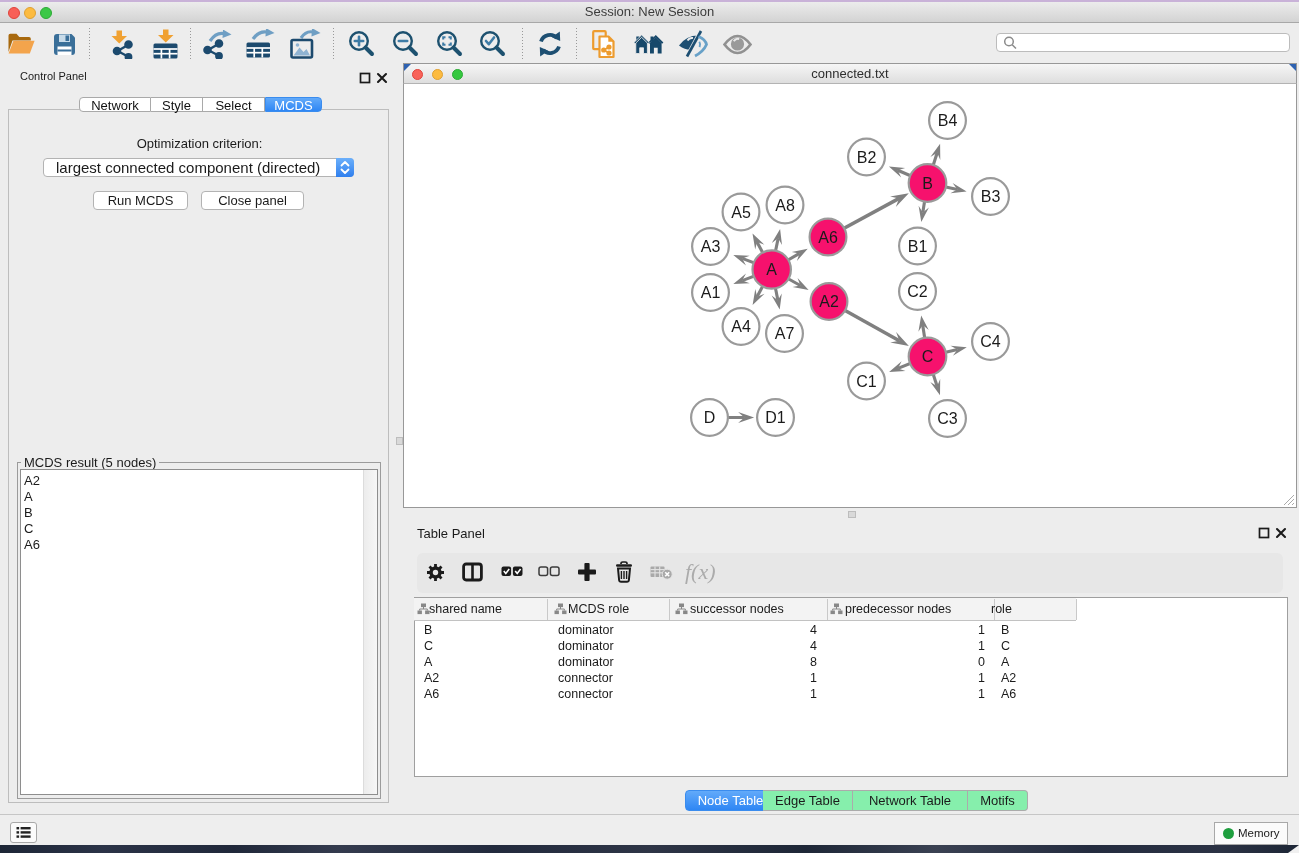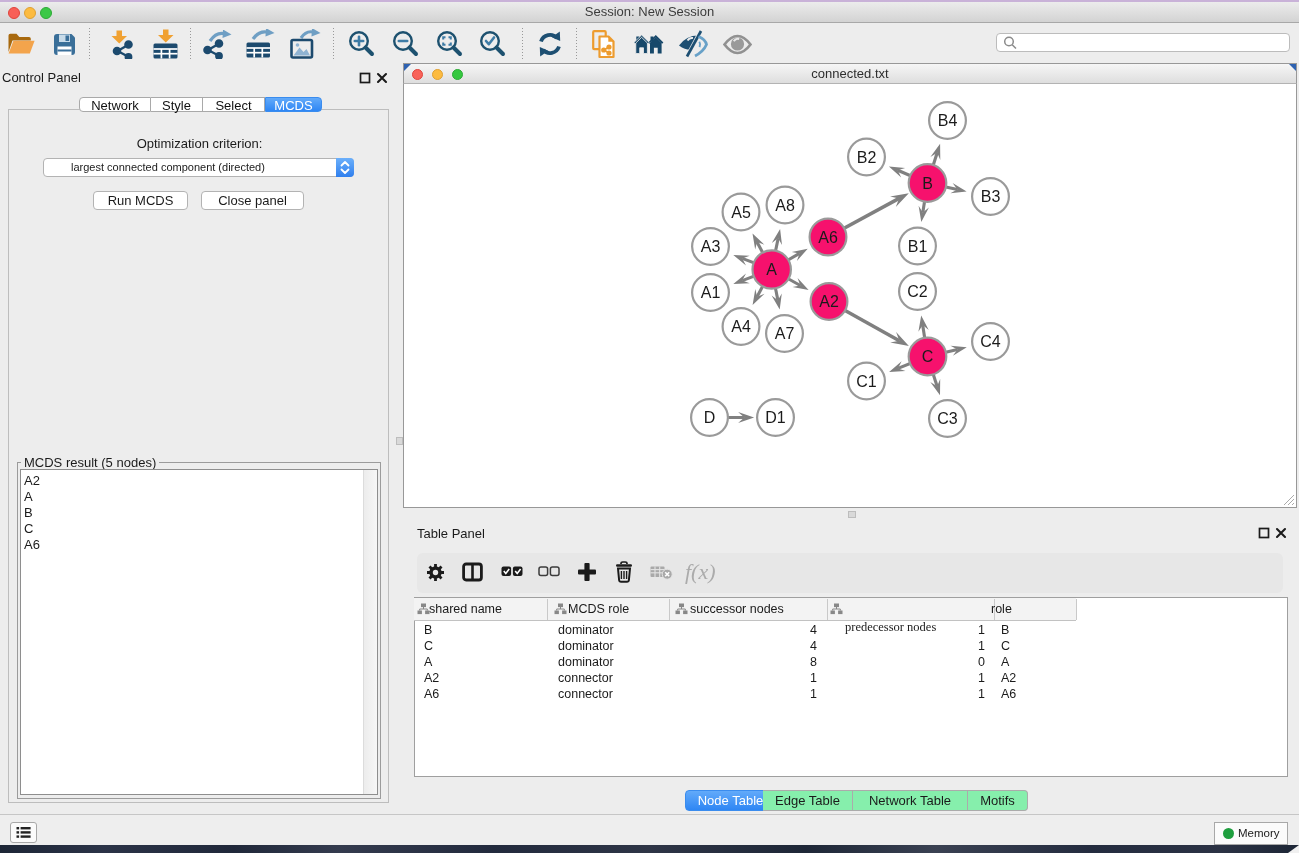--- a/index.html
+++ b/index.html
@@ -13,29 +13,29 @@
   font-size:13px; color:#3c3c3c; text-align:center; line-height:19px; }
 .tl { border-radius:50%; width:12px; height:12px; }
 #toolbar { left:0; top:24px; width:1299px; height:40px; background:#ededed; }
 .sep { position:absolute; top:28px; height:32px; width:1px;
   background:repeating-linear-gradient(#999 0 1px, transparent 1px 3px); }
 .ticon { position:absolute; top:24px; height:40px; display:flex; align-items:center; justify-content:center; }
 #search { left:996px; top:33px; width:294px; height:19px; background:#fff;
   border:1px solid #bcbcbc; border-radius:4px; }
 
 #cpanel { left:0; top:64px; width:391px; height:750px; background:#ededed; }
-#cp-title { left:2px; top:70px; font-size:13px; }
+#cp-title { left:20px; top:70px; font-size:11px; }
 #cp-box { left:8px; top:109px; width:381px; height:694px; border:1px solid #bdbdbd; }
 .tabseg { position:absolute; top:97px; height:15px; background:#fff; border:1px solid #a9a9a9;
   font-size:13px; text-align:center; line-height:15px; color:#111; }
 .tabsel { background:linear-gradient(#62aafa,#2e86f4); color:#fff; border-color:#3a8cee; }
 #opt-label { left:8px; top:136px; width:383px; text-align:center; font-size:13px; }
 #dropdown { left:43px; top:158px; width:311px; height:19px; background:#fff;
-  border:1px solid #b3b3b3; border-radius:4px; font-size:11px; line-height:17px;
-  padding-left:27px; }
+  border:1px solid #b3b3b3; border-radius:4px; font-size:15px; line-height:17px;
+  padding-left:12px; }
 #dd-step { left:336px; top:158px; width:18px; height:19px; border-radius:0 4px 4px 0;
   background:linear-gradient(#6cb0fb,#2f7fee); }
 .btn { position:absolute; top:191px; height:19px; background:#fff; border:1px solid #b3b3b3;
   border-radius:4px; font-size:13px; text-align:center; line-height:17px; }
 
 #fs-border { left:17px; top:462px; width:364px; height:337px; border:1px solid #9b9b9b; }
 #fs-legend { left:21px; top:455px; padding:0 3px; background:#ededed; font-size:13px; }
 #fs-list { left:20px; top:469px; width:358px; height:326px; background:#fff; border:1px solid #8e8e8e;
   font-size:13px; line-height:16px; padding:3px 0 0 3px; }
 #fs-scroll { left:363px; top:470px; width:14px; height:324px; background:linear-gradient(90deg,#ececec,#f7f7f7); border-left:1px solid #dcdcdc; }
@@ -437,21 +437,21 @@
 <div class="abs" id="ttable"></div>
 <div class="abs" id="thead" style="left:414px;top:598px;width:662px;height:23px;background:#f3f3f3;border-bottom:1px solid #c2c2c2;"></div>
 <div class="abs hdiv" style="left:547px;top:599px;"></div>
 <div class="abs hdiv" style="left:669px;top:599px;"></div>
 <div class="abs hdiv" style="left:827px;top:599px;"></div>
 <div class="abs hdiv" style="left:994px;top:599px;"></div>
 <div class="abs hdiv" style="left:1076px;top:599px;"></div>
 <div class="abs hcell" style="left:429px;top:598px;width:111px;">shared name</div>
 <div class="abs hcell" style="left:568px;top:598px;width:80px;">MCDS role</div>
 <div class="abs hcell" style="left:690px;top:598px;width:120px;">successor nodes</div>
-<div class="abs hcell" style="left:845px;top:616px;width:130px;font-family:Liberation Serif, serif;">predecessor nodes</div>
+<div class="abs hcell" style="left:845px;top:598px;width:130px;">predecessor nodes</div>
 <div class="abs hcell" style="left:991px;top:598px;width:76px;">role</div>
 <svg class="abs treeic" style="left:417px;top:603px;" width="13" height="12" viewBox="0 0 13 12">
     <g fill="#888">
       <rect x="4" y="0.5" width="5" height="3.6"></rect>
       <rect x="0.5" y="7.5" width="4.4" height="3.6"></rect>
       <rect x="8.1" y="7.5" width="4.4" height="3.6"></rect>
     </g>
     <g stroke="#888" stroke-width="1">
       <line x1="6.5" y1="4" x2="6.5" y2="6"></line>
       <line x1="2.7" y1="6" x2="10.3" y2="6"></line>

